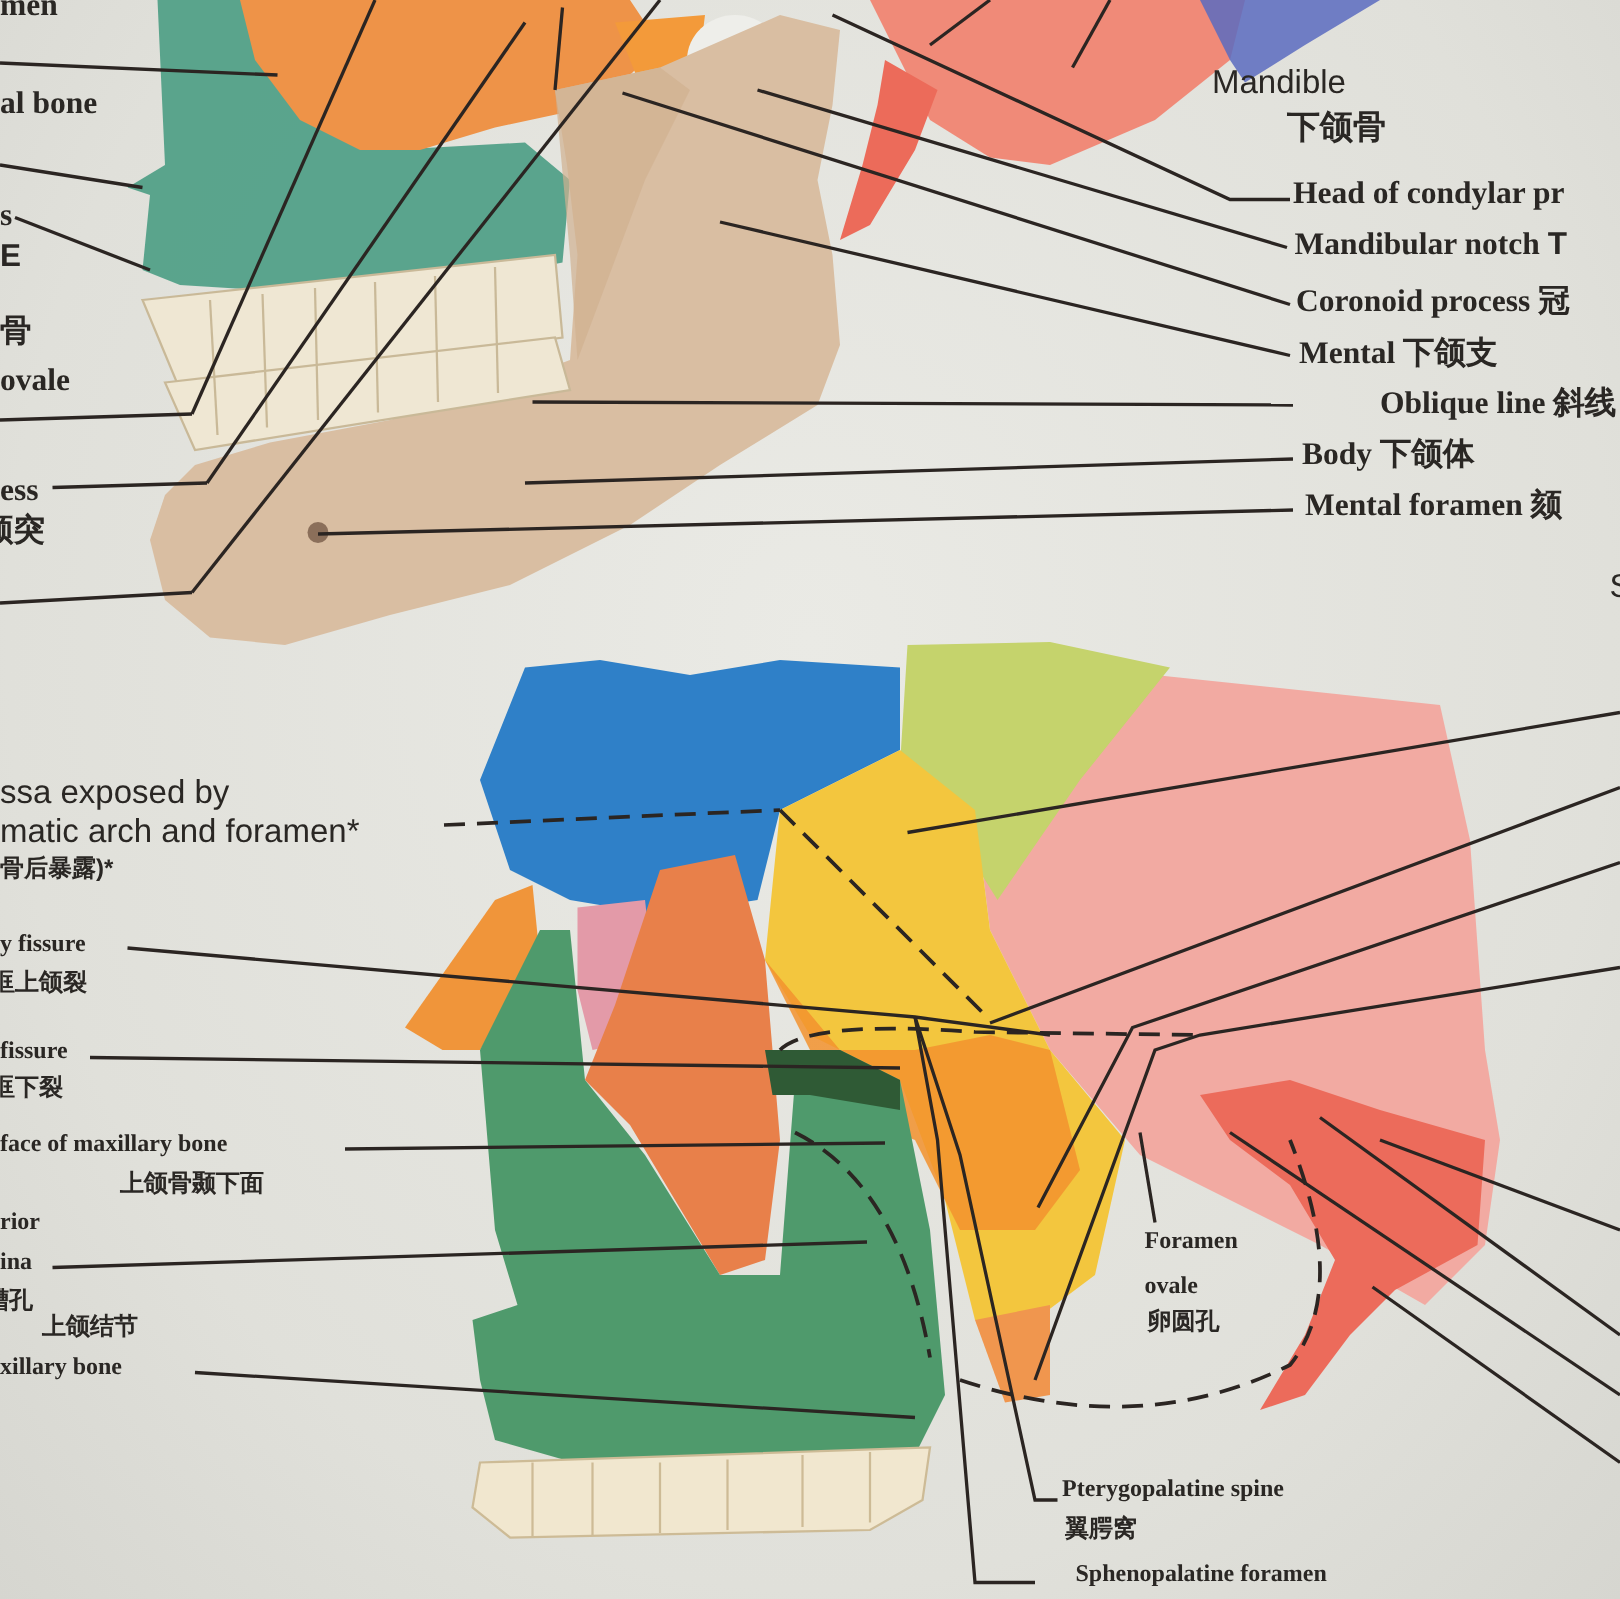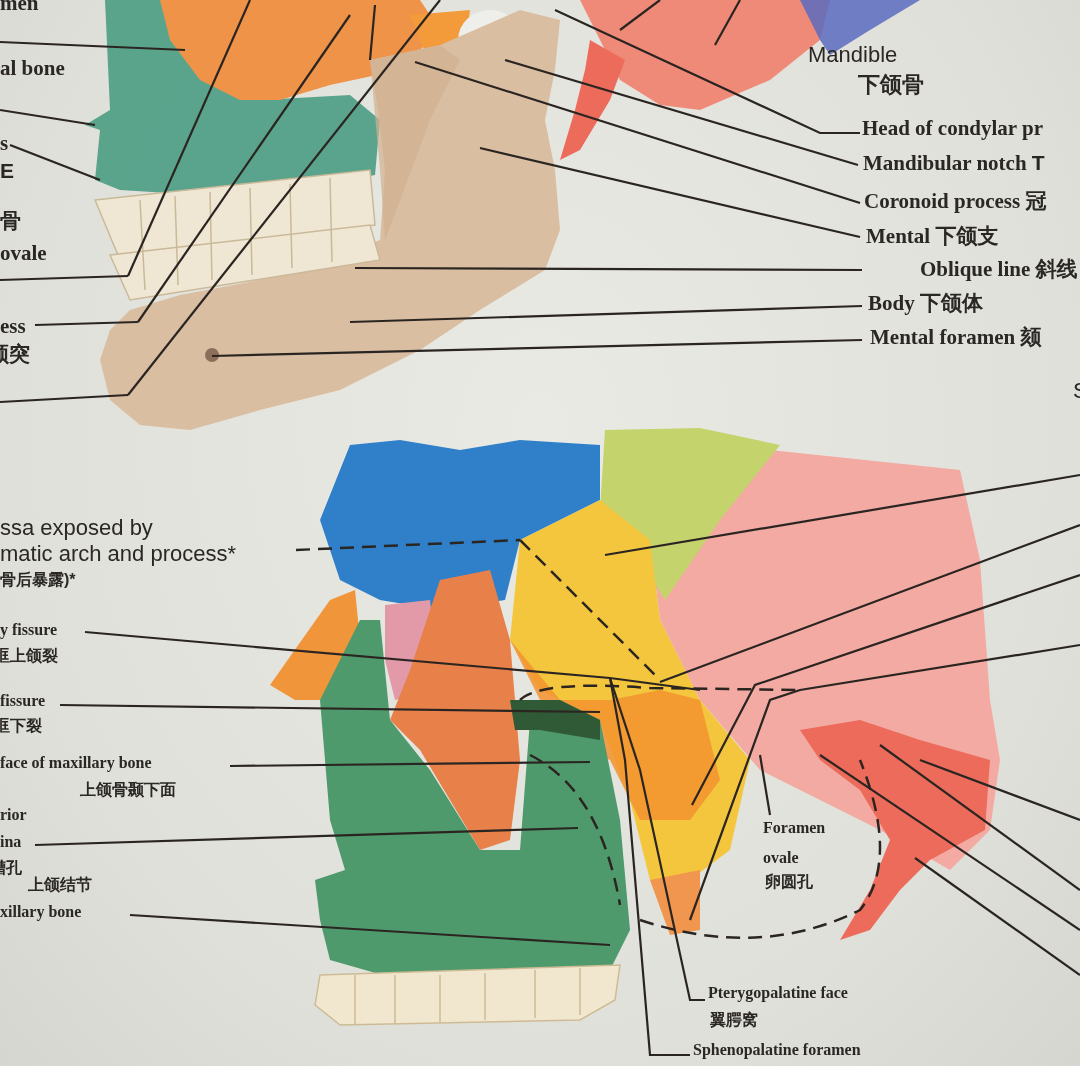--- a/index.html
+++ b/index.html
@@ -173,34 +173,34 @@
 </div>
 <div class="lbl" style="left:868px;top:292px">
   <span>Body</span> <span class="zh">下颌体</span>
 </div>
 <div class="lbl" style="left:870px;top:326px">
   <span>Mental foramen</span> <span class="zh">颏</span>
 </div>
 <div class="lbl sans" style="left:1073px;top:380px">S</div>
 
 <div class="lbl sans" style="left:0;top:517px">ssa exposed by</div>
-<div class="lbl sans" style="left:0;top:543px">matic arch and process*</div>
+<div class="lbl sans" style="left:0;top:543px">matic arch and foramen*</div>
 <div class="lbl zh small" style="left:0;top:572px">骨后暴露)*</div>
 
 <div class="lbl small" style="left:0;top:622px">y fissure</div>
 <div class="lbl zh small" style="left:-6px;top:648px">眶上颌裂</div>
 <div class="lbl small" style="left:0;top:693px">fissure</div>
 <div class="lbl zh small" style="left:-6px;top:718px">眶下裂</div>
 <div class="lbl small" style="left:0;top:755px">face of maxillary bone</div>
 <div class="lbl zh small" style="left:80px;top:782px">上颌骨颞下面</div>
 <div class="lbl small" style="left:0;top:807px">rior</div>
 <div class="lbl small" style="left:0;top:834px">ina</div>
 <div class="lbl zh small" style="left:-10px;top:860px">槽孔</div>
 <div class="lbl small" style="left:0;top:904px">xillary bone</div>
 <div class="lbl zh small" style="left:28px;top:877px">上颌结节</div>
 
 <div class="lbl small" style="left:763px;top:820px">Foramen</div>
 <div class="lbl small" style="left:763px;top:850px">ovale</div>
 <div class="lbl zh small" style="left:765px;top:874px">卵圆孔</div>
 
-<div class="lbl small" style="left:708px;top:985px">Pterygopalatine face</div>
+<div class="lbl small" style="left:708px;top:985px">Pterygopalatine spine</div>
 <div class="lbl zh small" style="left:710px;top:1012px">翼腭窝</div>
-<div class="lbl small" style="left:693px;top:1042px">Sphenopalatine foramen</div>
+<div class="lbl small" style="left:717px;top:1042px">Sphenopalatine foramen</div>
 
 </body></html>

